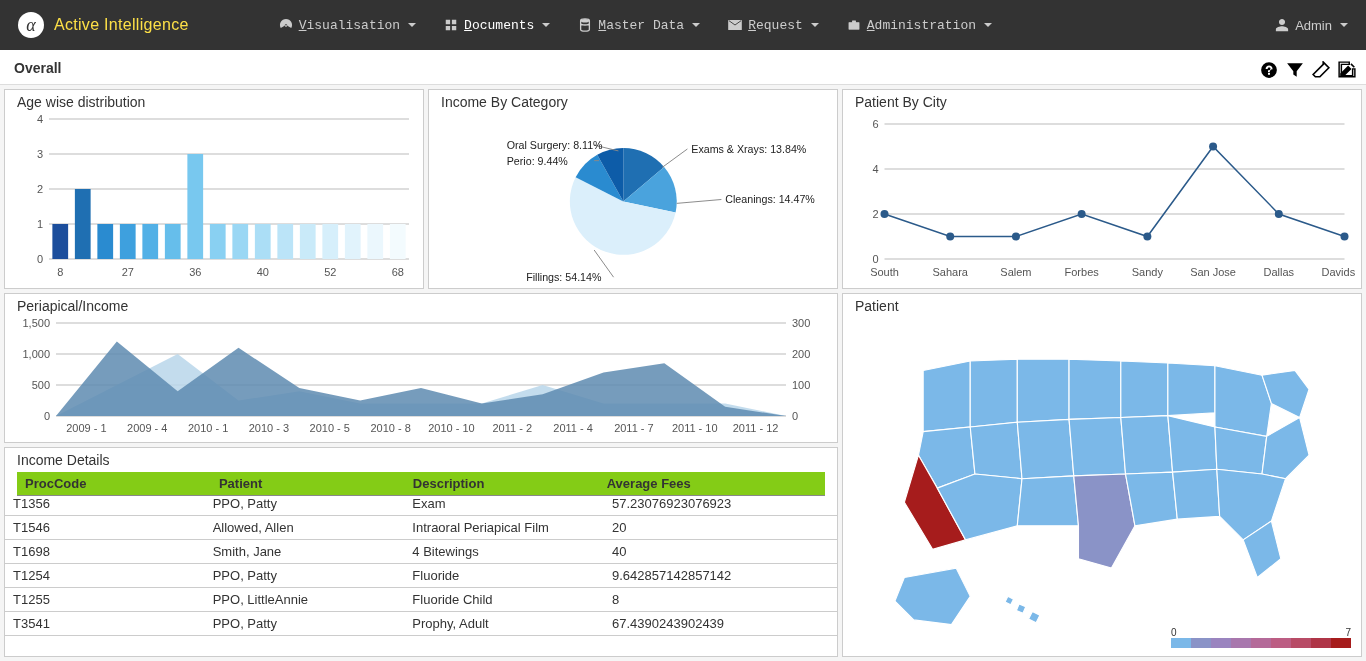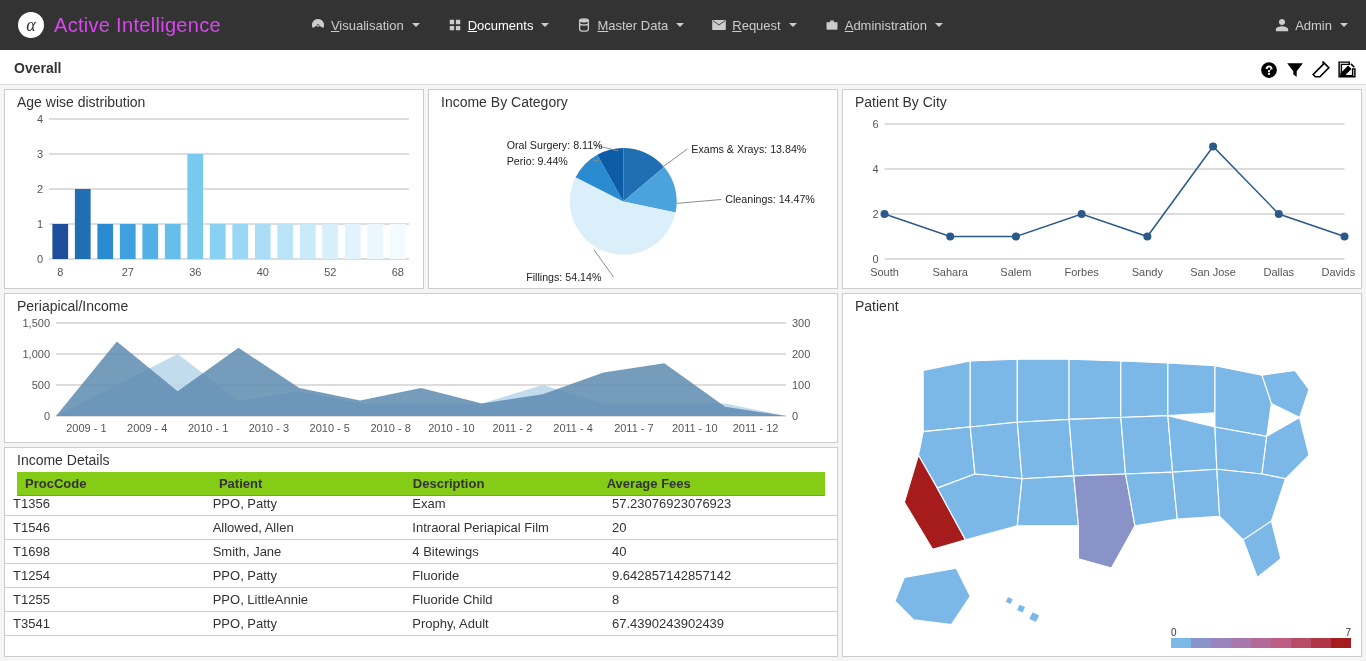--- a/index.html
+++ b/index.html
@@ -1,22 +1,22 @@
 <!DOCTYPE html>
 <html><head>
 <meta charset="utf-8">
 <style>
 * { box-sizing: border-box; margin: 0; padding: 0; }
 body { font-family: "Segoe UI", Arial, sans-serif; font-size: 13px; background: #f5f5f5; color: #333; width: 1366px; }
 
 .navbar { background: #333; height: 50px; display: flex; align-items: center; padding: 0 18px; color: #ccc; }
 .brand { display: flex; align-items: center; gap: 10px; margin-right: 90px; }
 .brand-logo { width: 26px; height: 26px; border-radius: 50%; background: #fff; color: #333; display: flex; align-items: center; justify-content: center; font-family: Georgia, serif; font-style: italic; font-size: 18px; }
-.brand-text { font-size: 20px; color: #d946ef; letter-spacing: 0.3px; }
-.nav-menu { display: flex; gap: 28px; align-items: center; }
+.brand-text { font-size: 16px; color: #fde047; letter-spacing: 0.3px; }
+.nav-menu { display: flex; gap: 28px; align-items: center; font-family: Liberation Mono, monospace; }
 .nav-item { display: flex; align-items: center; gap: 6px; color: #ccc; cursor: pointer; font-size: 13px; }
 .nav-item .u { text-decoration: underline; }
 .nav-item svg { width: 14px; height: 14px; fill: #ccc; }
 .caret { width: 0; height: 0; border-left: 4px solid transparent; border-right: 4px solid transparent; border-top: 4px solid #ccc; margin-left: 2px; }
 .nav-spacer { flex: 1; }
 
 .subheader { display: flex; align-items: center; padding: 6px 8px 0 8px; background: #fff; border-bottom: 1px solid #ddd; }
 .subheader .tab { font-weight: bold; font-size: 14px; padding: 4px 6px 6px; border-bottom: 2px solid transparent; }
 .subheader .tools { margin-left: auto; display: flex; gap: 4px; }
 .subheader .tools .tool { width: 22px; height: 22px; display: flex; align-items: center; justify-content: center; cursor: pointer; }

